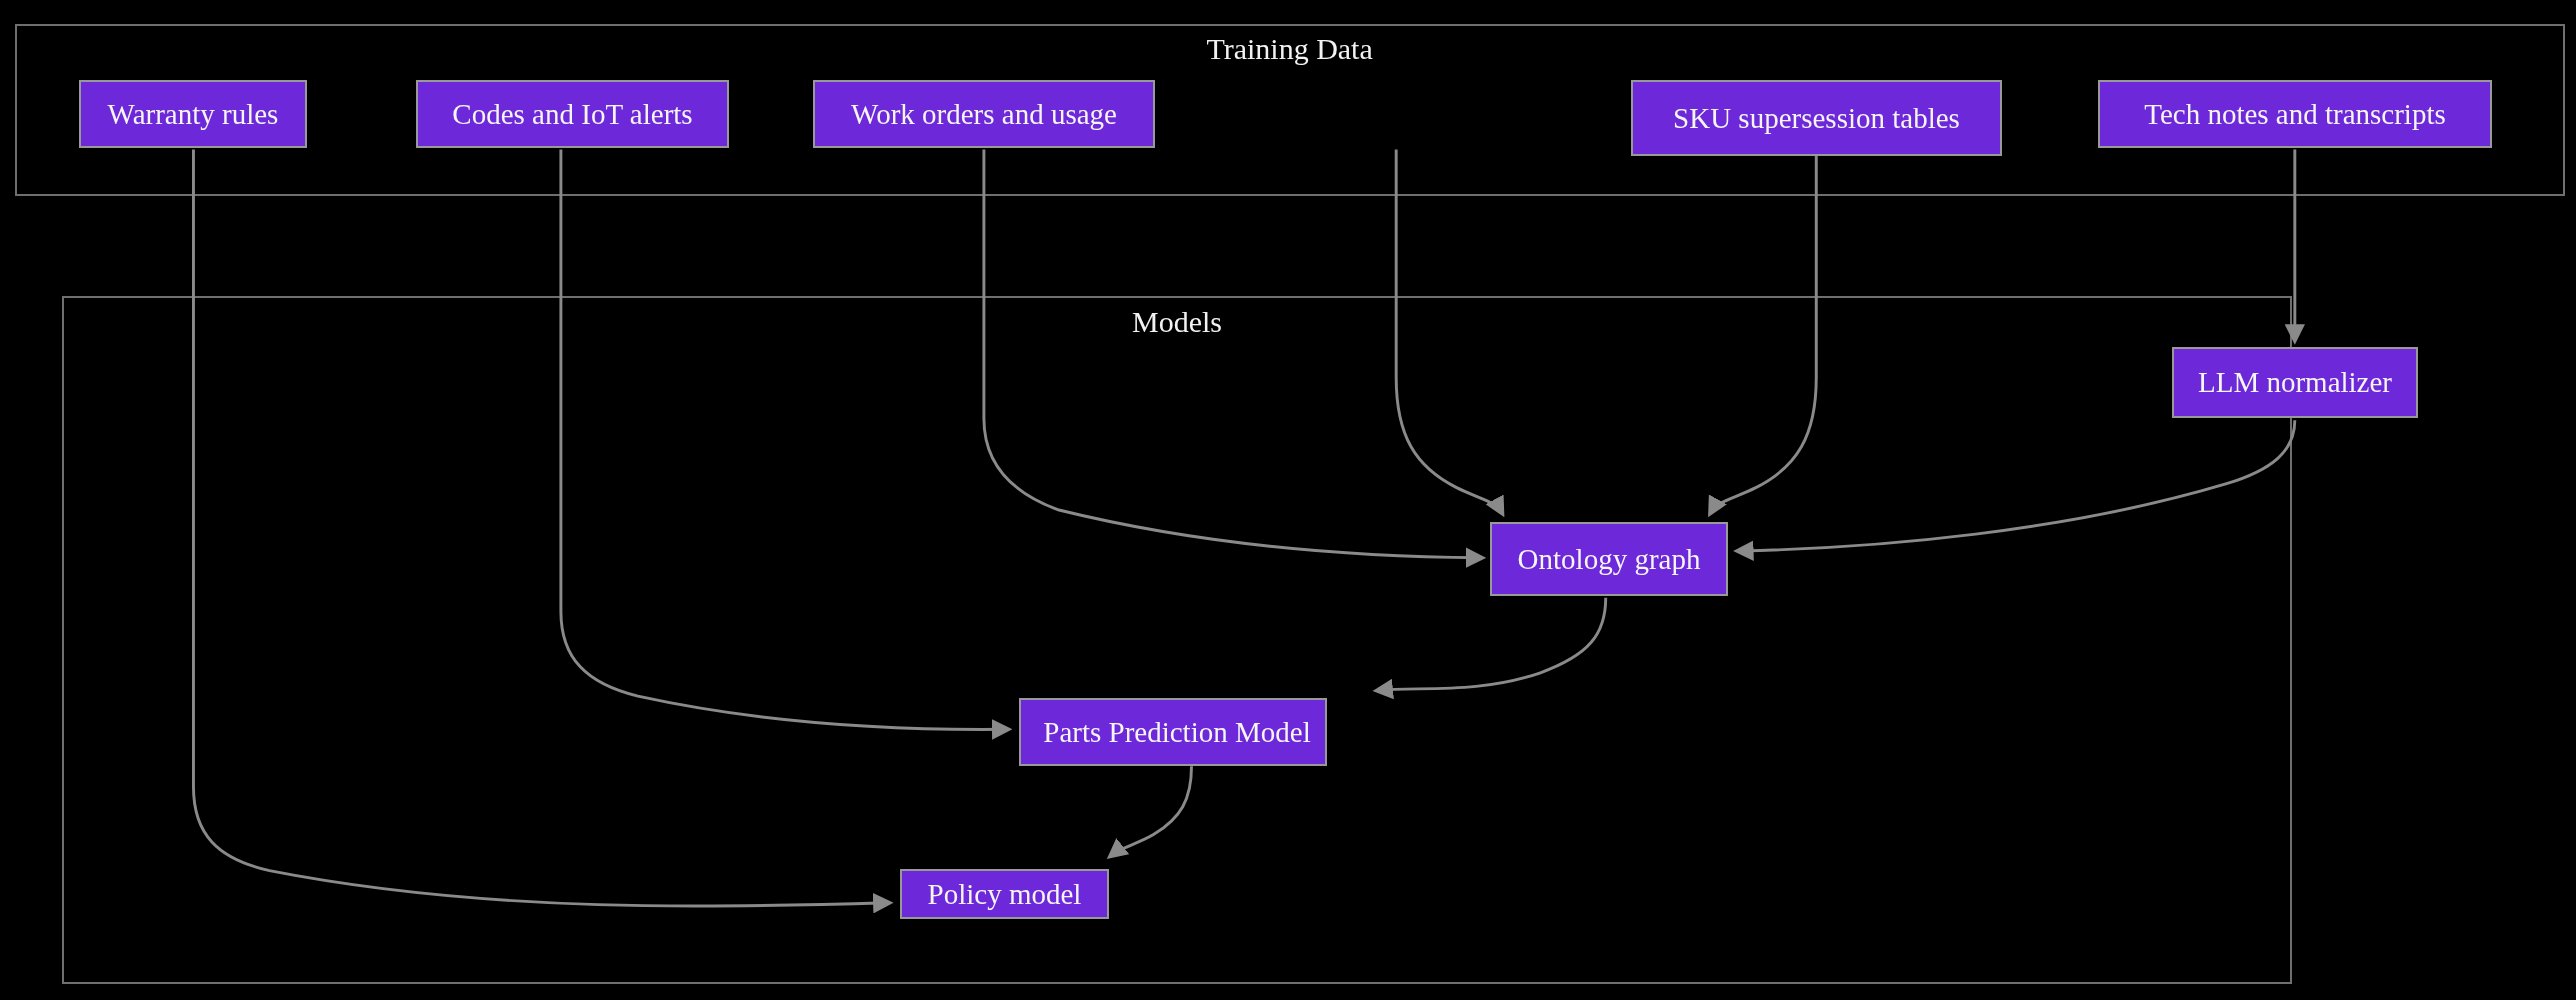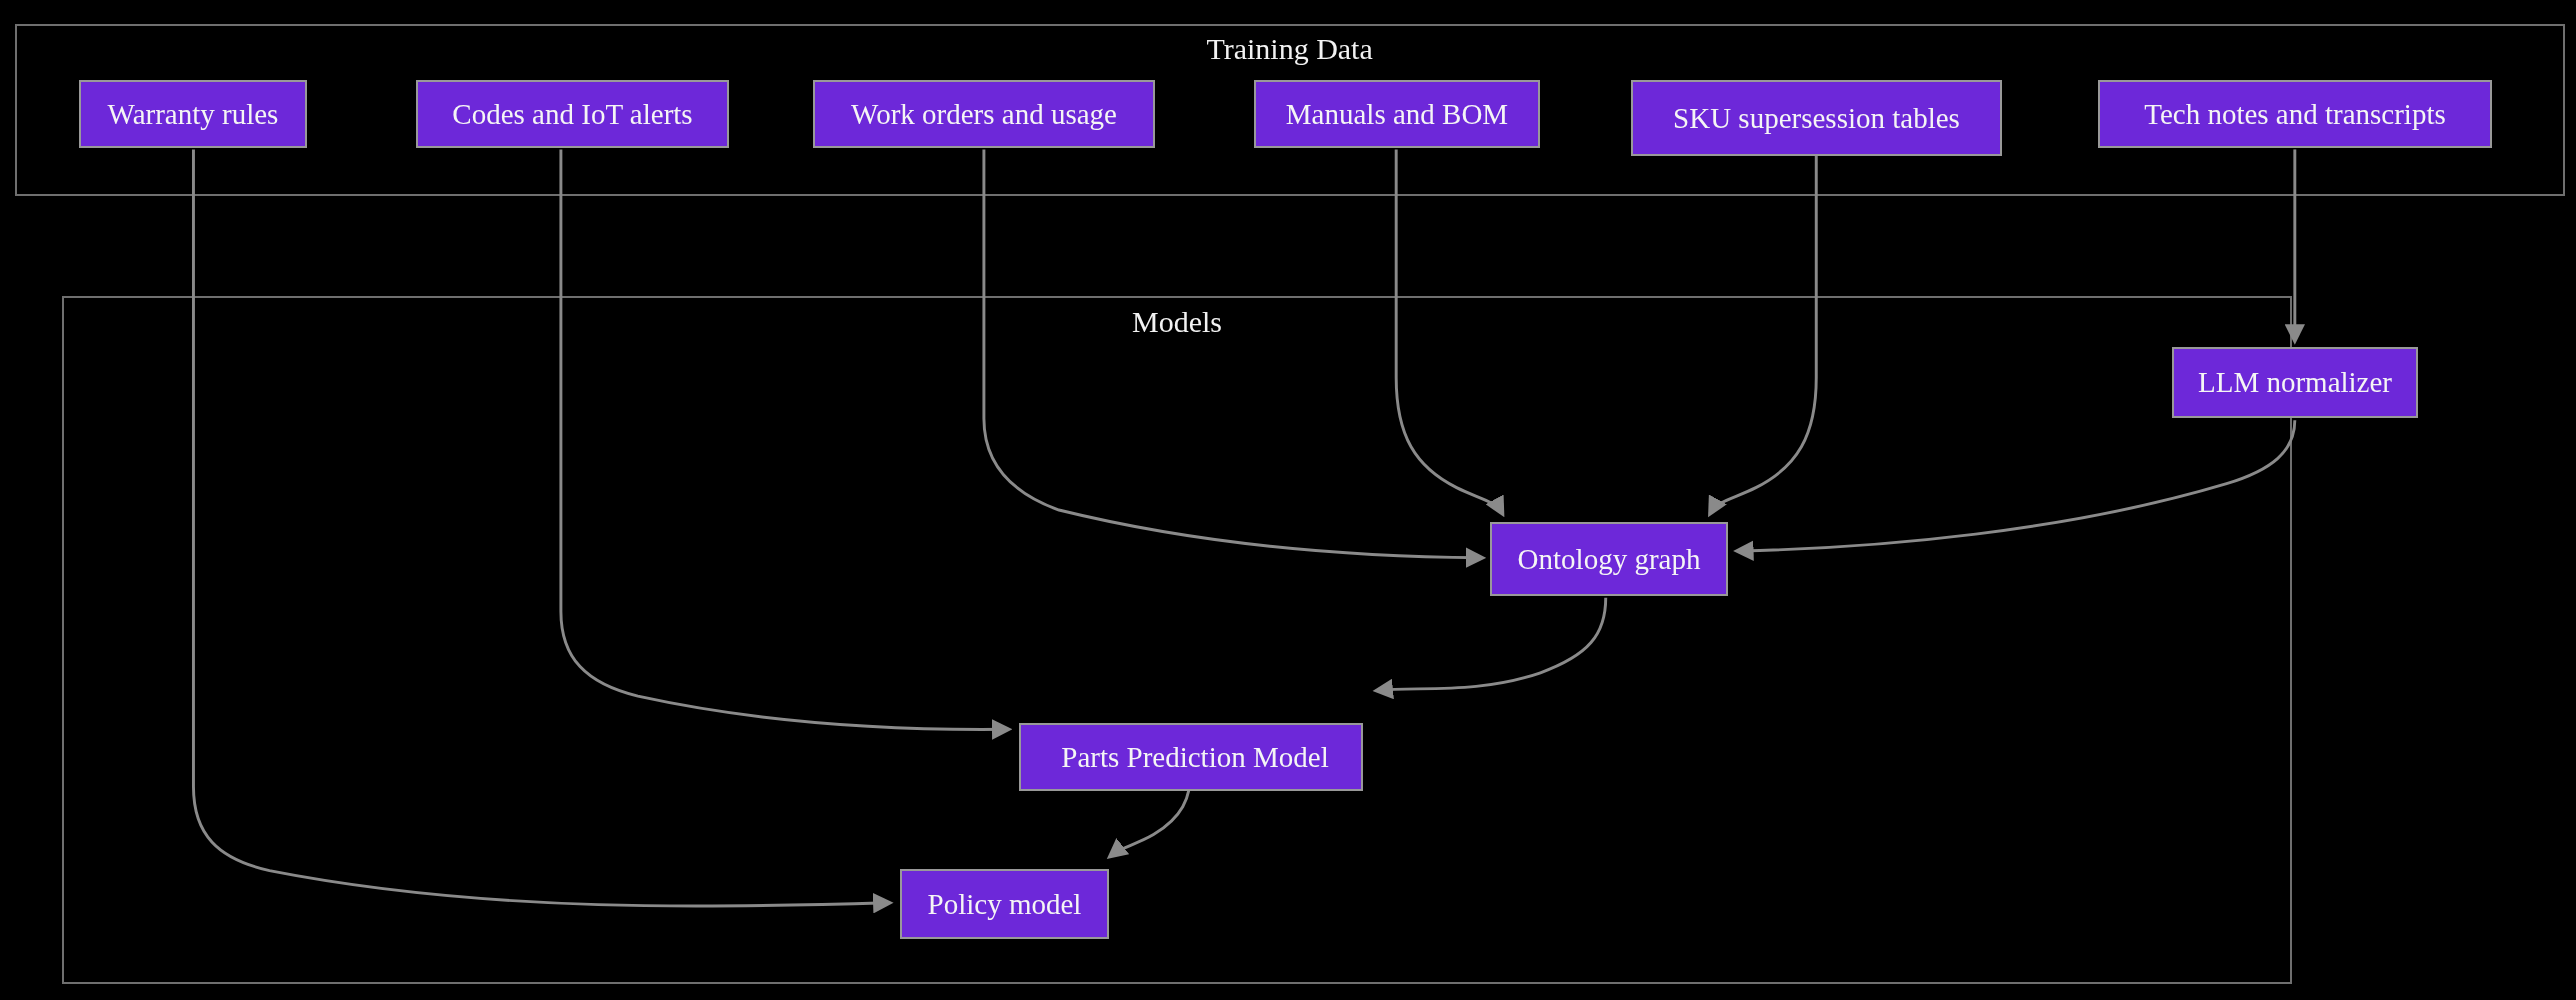--- a/index.html
+++ b/index.html
@@ -69,42 +69,39 @@
   </div>
 
   <div class="node" style="left:416px;top:69px;width:313px;height:68px;">
     <span>Codes and IoT alerts</span>
   </div>
 
   <div class="node" style="left:813px;top:69px;width:342px;height:68px;">
     <span>Work orders and usage</span>
   </div>
 
-  <div class="node" style="left:1254px;top:69px;width:286px;height:68px;">
-    <span>Manuals and BOM</span>
-  </div>
 
   <div class="node" style="left:1631px;top:69px;width:371px;height:76px;">
     <span>SKU supersession tables</span>
   </div>
 
   <div class="node" style="left:2098px;top:69px;width:394px;height:68px;">
     <span>Tech notes and transcripts</span>
   </div>
 
   <div class="node" style="left:2172px;top:336px;width:246px;height:71px;">
     <span>LLM normalizer</span>
   </div>
 
   <div class="node" style="left:1490px;top:511px;width:238px;height:74px;">
     <span>Ontology graph</span>
   </div>
 
-  <div class="node" style="left:1019px;top:712px;width:344px;height:68px;padding-left:8px;">
+  <div class="node" style="left:1019px;top:687px;width:308px;height:68px;padding-left:8px;">
     <span>Parts Prediction Model</span>
   </div>
 
-  <div class="node" style="left:900px;top:858px;width:209px;height:70px;">
+  <div class="node" style="left:900px;top:858px;width:209px;height:50px;">
     <span>Policy model</span>
   </div>
 
 </div>
 
 
 </body></html>

